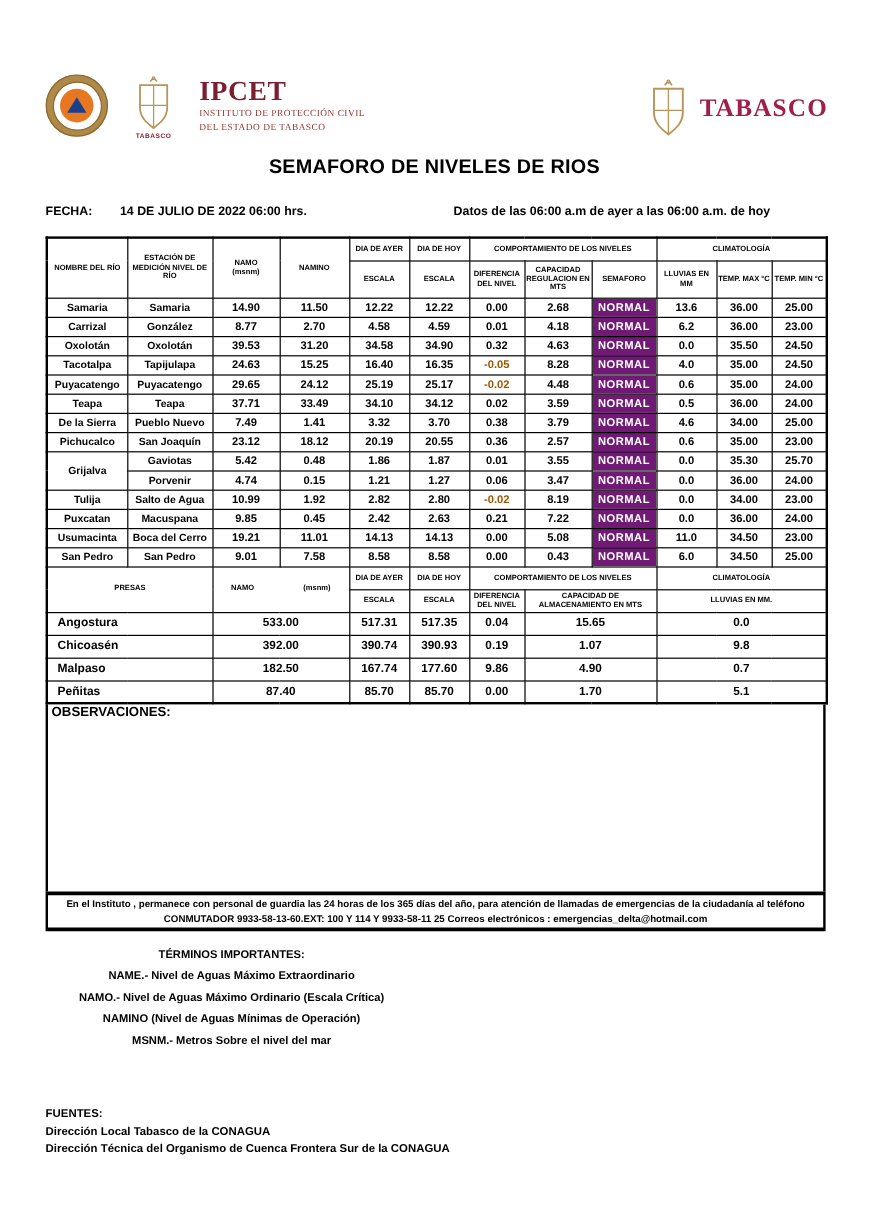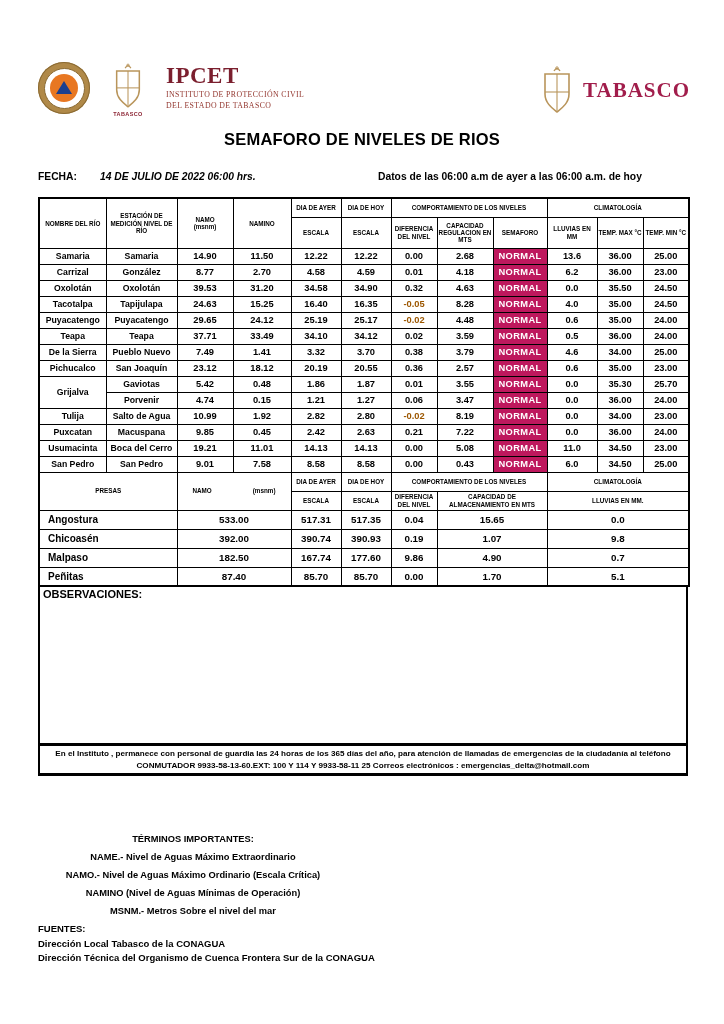--- a/index.html
+++ b/index.html
@@ -22,48 +22,48 @@
   .ipcet-text { font-family:"Liberation Serif", serif; color:#8B2332; margin-top:2px; }
   .ipcet-acronym { font-size:23px; font-weight:700; color:#7B1F2E; letter-spacing:0.5px; line-height:1; }
   .ipcet-line { font-size:7.8px; font-weight:400; letter-spacing:0.4px; margin-top:2.5px; color:#93362E; }
   .logo-right { display:flex; align-items:center; gap:8px; margin-top:2px; }
   .tabasco-wordmark { font-family:"Liberation Serif", serif; font-size:21px; font-weight:700; color:#A11D4B; letter-spacing:1px; }
 
   
   .doc-title { position:absolute; top:130px; left:0; width:100%; text-align:center; font-size:16.5px; letter-spacing:0.2px; }
   .fecha-row { position:absolute; top:171px; left:38px; width:650px; display:flex; font-size:10.3px; }
   .fecha-label { width:62px; }
-  .fecha-value { width:278px;font-style:italic; }
+  .fecha-value { width:278px; }
   .fecha-datos { flex:1; }
 
   
   .table-stack { position:absolute; top:197px; left:38px; width:650px; }
   table.main { border-collapse:collapse; width:650px; table-layout:fixed; border:2px solid #000; }
   .main th, .main td { border:1px solid #000; text-align:center; vertical-align:middle; padding:0 1px; overflow:hidden; }
   thead tr.g th { font-size:6.3px; height:19px; line-height:1.15; }
   thead tr.s th { font-size:6.3px; height:31px; line-height:1.15; }
   thead th.big { font-size:6.8px; }
   tbody.rivers td { font-size:9.3px; height:16px; }
   tbody.rivers td.tname { font-size:8.7px; }
-  td.sem { background:#be185d; color:#fff; font-size:7.3px; letter-spacing:0.4px; }
+  td.sem { background:#701a75; color:#fff; font-size:7.3px; letter-spacing:0.4px; }
   td.neg { color:#9C5700; }
   tr.ph td { font-size:6.3px; height:19px; line-height:1.15; }
   td.presas-cell { font-size:11.5px; }
   td.pnamo-cell { font-size:11.5px; }
   .pnamo-flex { display:flex; justify-content:space-between; padding:0 14px; }
   tbody.presas td { font-size:9.8px; height:19px; }
   tbody.presas td.pname { text-align:left; padding-left:8px; font-size:10px; }
 
   
   .obs-box { width:650px; height:156px; border:2px solid #000; border-top:0; border-bottom:0; }
   .obs-label { font-size:11px; padding:1px 3px; }
   .footer-box { width:650px; border:3px solid #000; border-left-width:2px; border-right-width:2px; min-height:32px; display:flex; flex-direction:column; justify-content:center; text-align:center; font-size:8.1px; line-height:1.45; padding:2px 6px; }
 
   
-  .terms { position:absolute; top:834px; left:38px; width:310px; text-align:center; font-size:9.3px; }
+  .terms { position:absolute; top:790px; left:38px; width:310px; text-align:center; font-size:9.3px; }
   .terms-title { margin-bottom:8px; }
   .terms-item { margin-bottom:8px; }
   .fuentes { position:absolute; top:922px; left:38px; font-size:9.5px; line-height:1.55; }
 </style>
 </head>
 <body>
 
 <div class="logos-row">
   <div class="logo-left">
     <div class="cp-seal">

